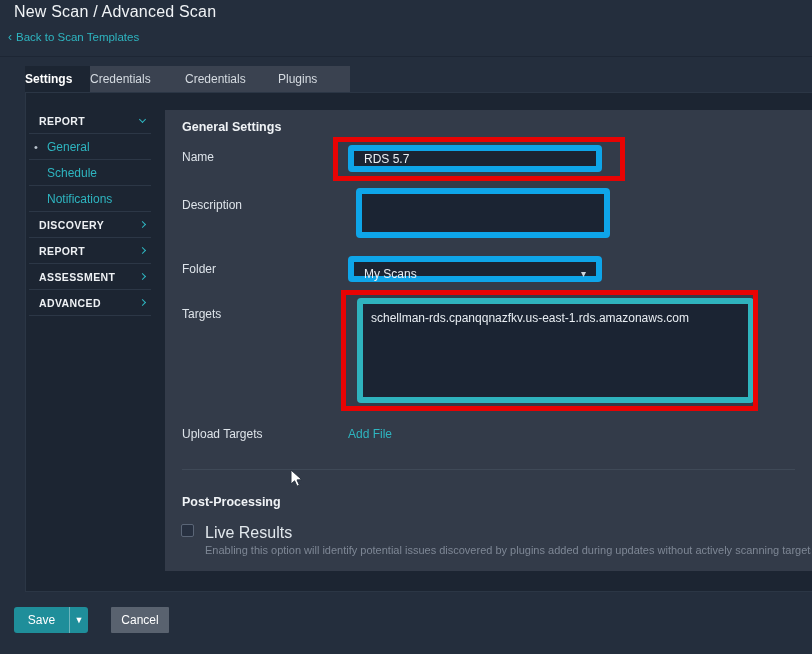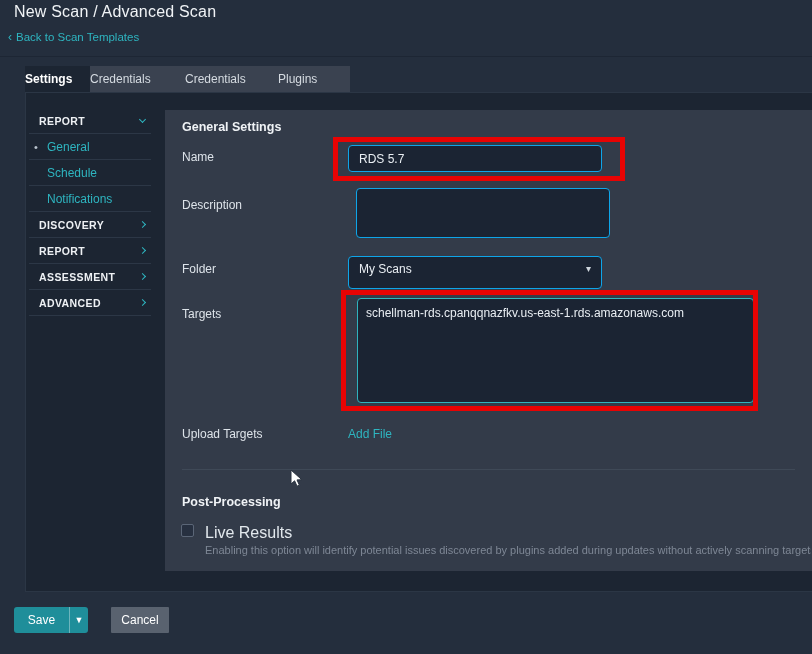--- a/index.html
+++ b/index.html
@@ -64,30 +64,30 @@
   }
   .h-general { top: 10px; }
   .h-postproc { top: 385px; }
   .field-label { position: absolute; left: 17px; font-size: 12px; color: #dde3e9; }
   .lbl-name { top: 40px; }
   .lbl-description { top: 88px; }
   .lbl-folder { top: 152px; }
   .lbl-targets { top: 197px; }
   .lbl-upload { top: 317px; }
   .text-input, .text-area, .select-box {
-    position: absolute; background: #1b2433; border: 1px solid #0ea5e9;
+    position: absolute; background: #1b2433; border: 6px solid #0ea5e9;
     border-radius: 4px; color: #e9eef3; font-size: 12px;
     font-family: "Liberation Sans", "DejaVu Sans", sans-serif;
   }
   .text-input { left: 183px; top: 35px; width: 254px; height: 27px; padding: 0 10px; outline: none; }
   .text-area { resize: none; outline: none; padding: 7px 8px; margin-left: 8px; }
   .ta-description { left: 183px; top: 78px; width: 254px; height: 50px; }
   .ta-targets { left: 184px; top: 188px; width: 397px; height: 105px; border-color: #2fb3be; }
   .select-box {
-    left: 183px; top: 146px; width: 254px; height: 33px; line-height: 24px;
+    left: 183px; top: 146px; width: 254px; height: 26px; line-height: 24px;
     padding: 0 10px; cursor: pointer;
   }
   .select-box .dd-arrow { position: absolute; right: 10px; top: 0; color: #cfd6dd; font-size: 10px; }
   .add-file-link { position: absolute; left: 183px; top: 317px; font-size: 12px; color: #2eb5c0; cursor: pointer; }
   .content-divider { position: absolute; left: 17px; top: 359px; width: 613px; height: 1px; background: #3f4957; }
   .checkbox {
     position: absolute; left: 16px; top: 414px; width: 13px; height: 13px;
     border: 1px solid #5b6677; border-radius: 2px; background: #273040; cursor: pointer;
   }
   .live-results-label { position: absolute; left: 40px; top: 414px; font-size: 16px; color: #e2e8ed; }

